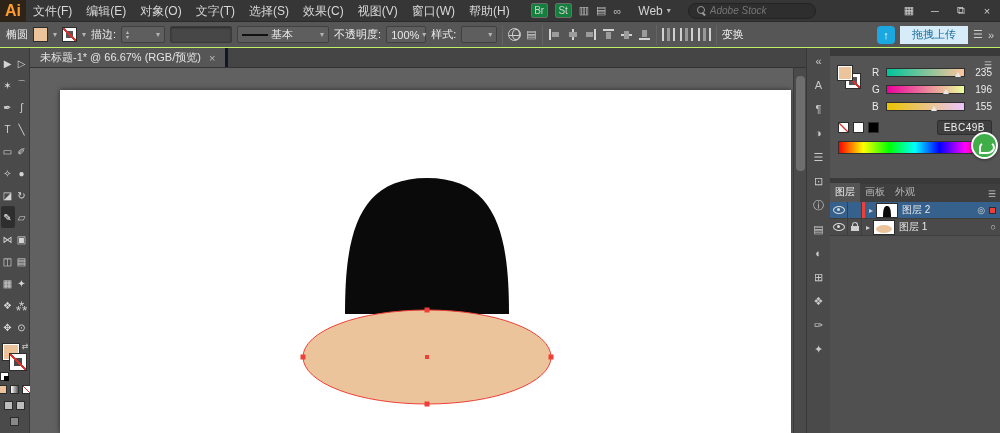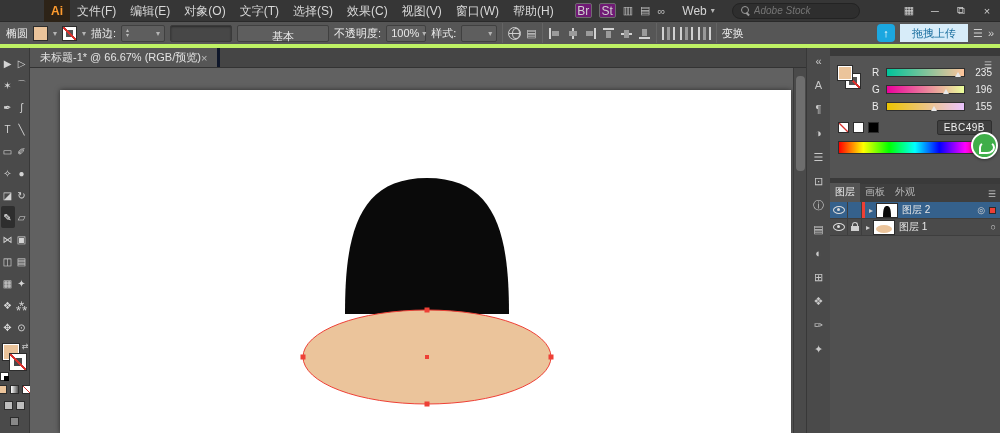--- a/index.html
+++ b/index.html
@@ -5,44 +5,44 @@
   * { margin:0; padding:0; box-sizing:border-box; }
   html,body { background:#222; }
   .app{ position:relative; width:1000px; height:433px; overflow:hidden;
         font-family:"Liberation Sans", sans-serif; color:#e0e0e0; font-size:12px;
         background:#3d3d3d; user-select:none; }
 
   
   .menubar{ position:absolute; left:0; top:0; width:1000px; height:22px;
             background:#363636; display:flex; align-items:center; border-bottom:1px solid #2a2a2a; }
   .ai-logo{ width:26px; height:22px; display:flex; align-items:center; justify-content:center;
-            color:#ff9c2e; font-weight:bold; font-size:12px; background:#2d2317;margin-left:44px; }
+            color:#ff9c2e; font-weight:bold; font-size:16px; background:#2d2317; }
   .mi{ padding:0 7px; line-height:22px; color:#d8d8d8; font-size:12px; cursor:default; }
   .mb-right{ margin-left:14px; display:flex; align-items:center; gap:7px; flex:1; }
-  .sq-icon{ width:17px; height:15px; border:1px solid #6d6d6d; background:#701a75; color:#cfcfcf;
-            font-size:12px; display:flex; align-items:center; justify-content:center; border-radius:2px;}
+  .sq-icon{ width:17px; height:15px; border:1px solid #6d6d6d; background:#15803d; color:#cfcfcf;
+            font-size:10px; display:flex; align-items:center; justify-content:center; border-radius:2px;}
   .mb-ic{ color:#bdbdbd; font-size:11px; }
   .ws{ display:flex; align-items:center; gap:4px; margin-left:10px; color:#d5d5d5; }
   .caret{ font-size:8px; color:#b5b5b5; }
   .searchbox{ margin-left:10px; display:flex; align-items:center; gap:4px; background:#2e2e2e;
               border:1px solid #232323; border-radius:9px; height:16px; padding:0 8px; width:128px; }
   .ic-search{ width:9px; height:9px; position:relative; flex:none; }
   .ic-search::before{ content:''; position:absolute; left:0; top:0; width:6px; height:6px;
                       border:1.5px solid #9a9a9a; border-radius:50%; }
   .ic-search::after{ content:''; position:absolute; left:6px; top:6px; width:4px; height:1.5px;
                      background:#9a9a9a; transform:rotate(45deg); transform-origin:0 0; }
   .searchbox input{ background:transparent; border:none; outline:none; color:#9a9a9a;
                     font-style:italic; font-size:10px; width:84px; font-family:"Liberation Sans",sans-serif;}
   .mb-win{ margin-left:auto; display:flex; align-items:center; }
   .winbtn{ width:26px; height:22px; display:flex; align-items:center; justify-content:center;
            color:#cfcfcf; font-size:11px; }
 
   
   .controlbar{ position:absolute; left:0; top:22px; width:1000px; height:26px; background:#565656;
-               display:flex; align-items:center; gap:5px; padding:0 6px; border-bottom:4px solid #bef264;
+               display:flex; align-items:center; gap:5px; padding:0 6px; border-bottom:1px solid #bef264;
                font-size:11px; white-space:nowrap; }
   .cb-label{ color:#ececec; }
   .swatch{ width:15px; height:15px; border:1px solid #2c2c2c; position:relative; flex:none; }
   .swatch.fill{ background:var(--peach); }
   .swatch.stroke{ background:#fff; }
   .swatch.stroke::before{ content:''; position:absolute; inset:3px; background:#565656; }
   .slash::after{ content:''; position:absolute; inset:0;
        background:linear-gradient(to top right, transparent 44%, #d8302c 45%, #d8302c 55%, transparent 56%); }
   .dd{ display:flex; align-items:center; gap:3px; background:#5e5e5e; border:1px solid #404040;
        height:17px; padding:0 4px; border-radius:2px; color:#e8e8e8; }
@@ -95,21 +95,21 @@
   .mini{ width:9px; height:9px; position:relative; border:1px solid #2c2c2c; background:#bdbdbd;
          font-size:7px; color:#333; display:flex; align-items:center; justify-content:center; }
   .mini.peach{ background:var(--peach); }
   .mini.grad{ background:linear-gradient(to right,#fff,#555); }
   .mini.none{ background:#fff; }
   .mini.screen{ background:#888; }
 
   
   .docarea{ position:absolute; left:30px; top:48px; width:776px; height:385px; }
   .tabbar{ height:20px; background:#454545; display:flex; border-bottom:1px solid #333; }
-  .doc-tab{ display:flex; align-items:center; background:#565656; padding:0 10px;
+  .doc-tab{ display:flex; align-items:center; gap:8px; background:#565656; padding:0 10px;
             font-size:11px; color:#e3e3e3; border-right:3px solid #0f172a; }
   .tab-close{ color:#b9b9b9; font-size:11px; }
   .canvas{ position:relative; height:365px; background:#616161; overflow:hidden; }
   .artboard{ position:absolute; left:30px; top:22px; width:731px; height:343px; background:#fff;
              box-shadow:0 0 5px rgba(0,0,0,.55); }
   .vscroll{ position:absolute; right:0; top:0; width:13px; height:100%; background:#4a4a4a;
             border-left:1px solid #3a3a3a; }
   .vthumb{ position:absolute; left:2px; top:8px; width:9px; height:95px; background:#6e6e6e; border-radius:4px; }
 
   
@@ -232,21 +232,21 @@
     <span class="caret">▾</span>
     <span class="cb-label">描边:</span>
     <span class="dd spin">
       <span class="arrows">
           <span>▴</span>
           <span>▾</span>
         </span>
       <span class="caret">▾</span>
     </span>
     <span class="profile"></span>
-    <span class="dd" style="width:92px;flex-direction:column;">
+    <span class="dd" style="width:92px;">
       <span class="brushline"></span>
       <span>基本</span>
       <span class="caret">▾</span>
     </span>
     <span class="cb-label">不透明度:</span>
     <span class="dd" style="width:40px;">
       <span>100%</span>
       <span class="caret">▾</span>
     </span>
     <span class="cb-label">样式:</span>

